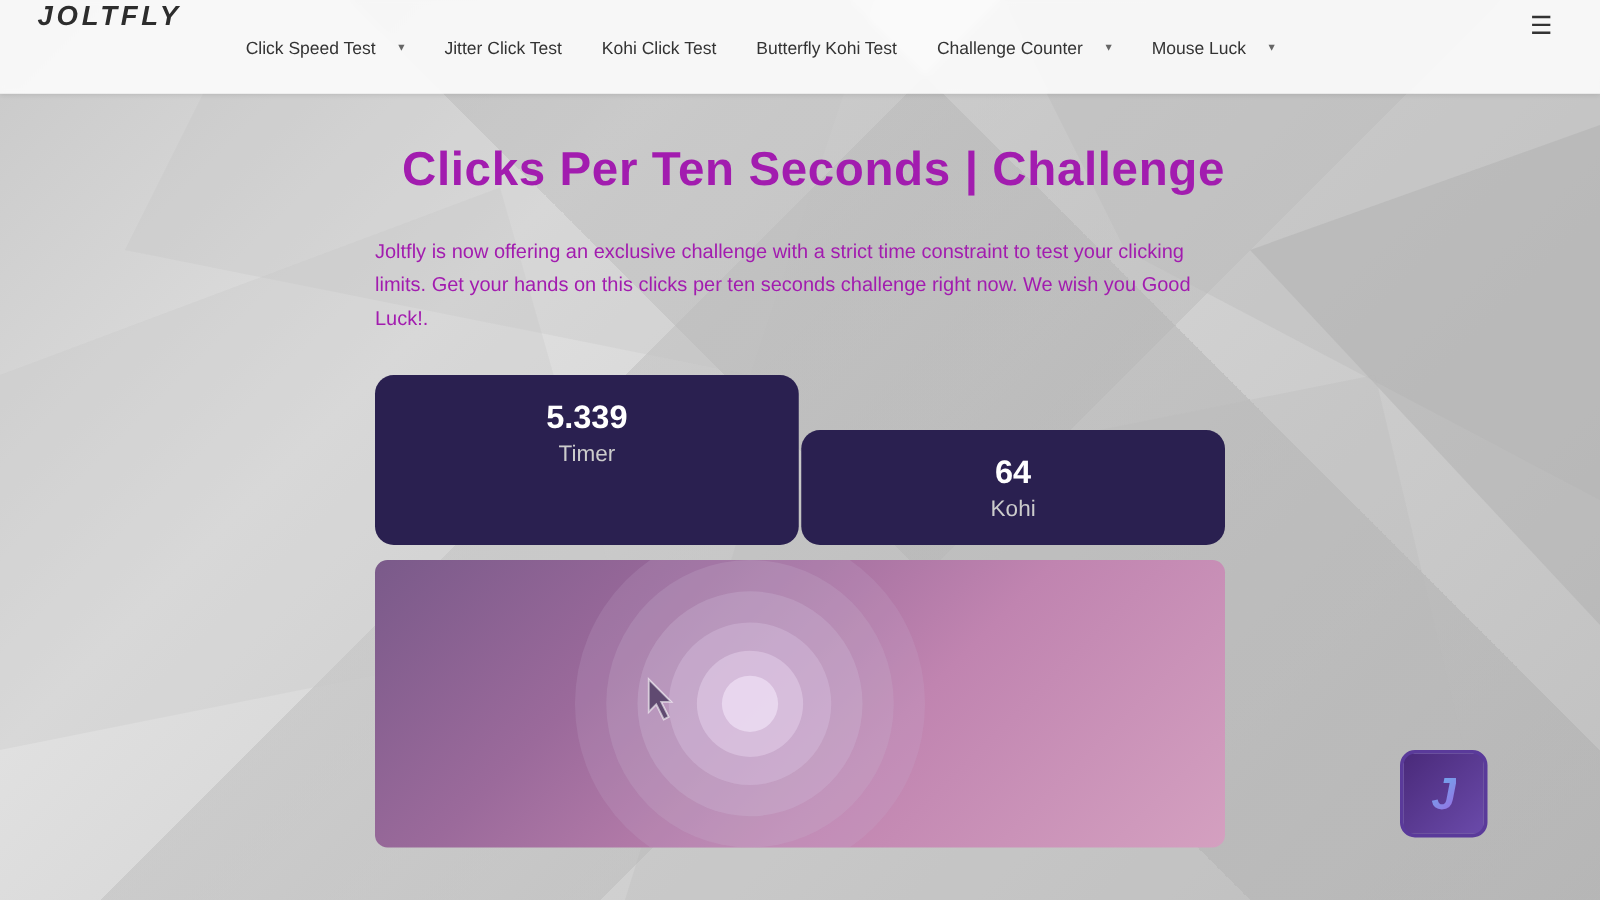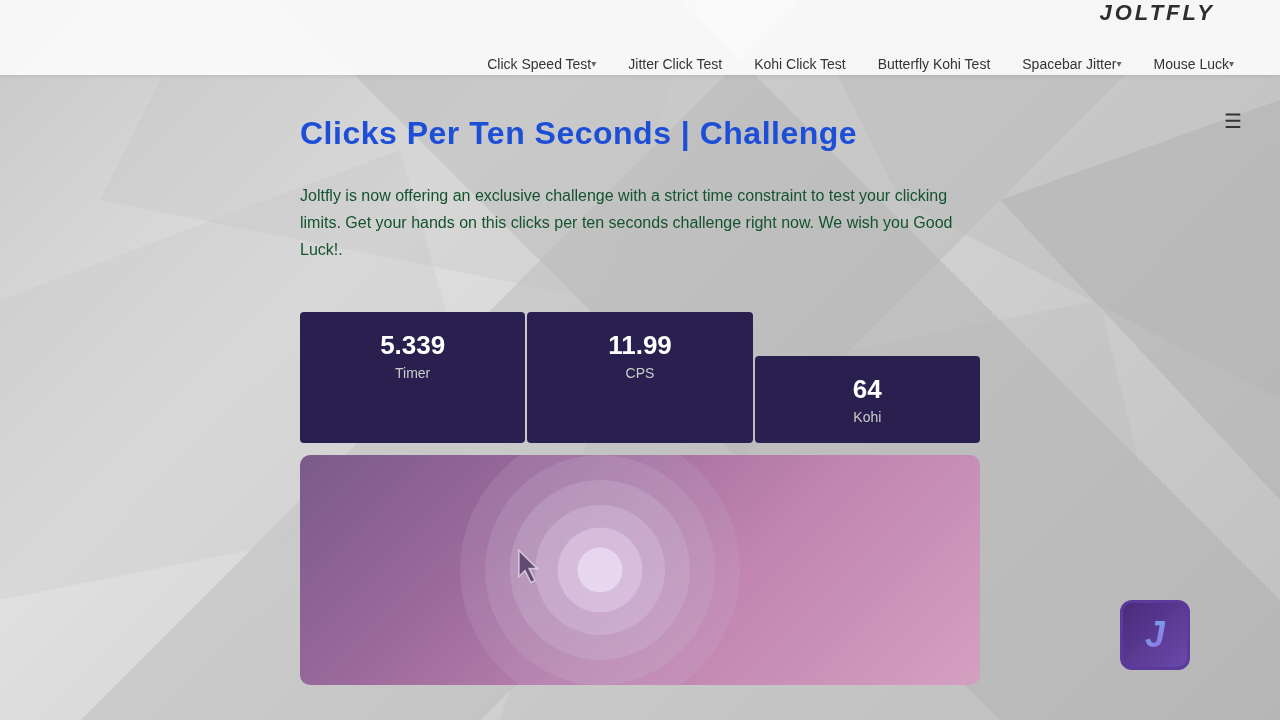--- a/index.html
+++ b/index.html
@@ -24,27 +24,26 @@
         linear-gradient(135deg, transparent 40%, rgba(180,180,180,0.4) 40%, rgba(180,180,180,0.4) 60%, transparent 60%),
         linear-gradient(225deg, transparent 30%, rgba(160,160,160,0.3) 30%, rgba(160,160,160,0.3) 50%, transparent 50%);
       pointer-events: none;
       z-index: 0;
     }
 
     nav {
       position: relative;
       z-index: 10;
       display: flex;
-      align-items: flex-end;
+      align-items: flex-start;
       padding: 0 30px;
       height: 75px;
       background: rgba(255,255,255,0.85);
       backdrop-filter: blur(2px);
       box-shadow: 0 1px 4px rgba(0,0,0,0.1);
-      flex-direction: column;
     }
 
     .logo {
       font-size: 22px;
       font-weight: 900;
       letter-spacing: 3px;
       color: #2d2d2d;
       font-style: italic;
       margin-right: 35px;
       text-transform: uppercase;
@@ -59,21 +58,21 @@
 
     .nav-item {
       display: flex;
       align-items: center;
       padding: 0 16px;
       height: 75px;
       font-size: 14px;
       color: #333;
       cursor: pointer;
       white-space: nowrap;
-      gap: 0;
+      gap: 18px;
       transition: background 0.2s;
     }
 
     .nav-item .chevron {
       font-size: 10px;
       color: #666;
     }
 
     .nav-hamburger {
       margin-left: auto;
@@ -85,65 +84,65 @@
 
     .main-content {
       position: relative;
       z-index: 5;
       max-width: 720px;
       margin: 0 auto;
       padding: 40px 20px 0;
     }
 
     .page-title {
-      font-size: 32px;
+      font-size: 38px;
       font-weight: 600;
-      color: #1d4ed8;
-      text-align: left;
+      color: #a21caf;
+      text-align: right;
       margin-bottom: 30px;
       letter-spacing: 0.5px;
     }
 
     .page-description {
       font-size: 16px;
-      color: #14532d;
+      color: #a21caf;
       line-height: 1.7;
-      margin-bottom: 48px;
+      margin-bottom: 30px;
     }
 
     .stats-row {
       display: flex;
       gap: 0;
       margin-bottom: 12px;
     }
 
     .stat-box {
       flex: 1;
       background: #2a2050;
       color: white;
       text-align: center;
       padding: 18px 2px;
       margin-right: 2px;
-      border-radius: 4px;
+      border-radius: 15px;
     }
 
     .stat-box:last-child {
       margin-right: 0;
       margin-top: 44px;
     }
 
     .stat-value {
       font-size: 26px;
       font-weight: 700;
       display: block;
       margin-bottom: 4px;
     }
 
     .stat-label {
-      font-size: 14px;
+      font-size: 18px;
       color: #ccc;
       display: block;
     }
 
     .click-area {
       width: 100%;
       height: 230px;
       border-radius: 10px;
       overflow: hidden;
       position: relative;
@@ -239,45 +238,41 @@
     <div class="nav-item">
       <span>Jitter Click Test</span>
     </div>
     <div class="nav-item">
       <span>Kohi Click Test</span>
     </div>
     <div class="nav-item">
       <span>Butterfly Kohi Test</span>
     </div>
     <div class="nav-item">
-      <span>Spacebar Jitter</span>
+      <span>Challenge Counter</span>
       <span class="chevron">▾</span>
     </div>
     <div class="nav-item">
       <span>Mouse Luck</span>
       <span class="chevron">▾</span>
     </div>
   </div>
 
   <div class="nav-hamburger">☰</div>
 </nav>
 
 <div class="main-content">
   <h1 class="page-title">Clicks Per Ten Seconds | Challenge</h1>
 
   <p class="page-description">Joltfly is now offering an exclusive challenge with a strict time constraint to test your clicking limits. Get your hands on this clicks per ten seconds challenge right now. We wish you Good Luck!.</p>
 
   <div class="stats-row">
     <div class="stat-box">
       <span class="stat-value">5.339</span>
       <span class="stat-label">Timer</span>
-    </div>
-    <div class="stat-box">
-      <span class="stat-value">11.99</span>
-      <span class="stat-label">CPS</span>
     </div>
     <div class="stat-box">
       <span class="stat-value">64</span>
       <span class="stat-label">Kohi</span>
     </div>
   </div>
 
   <div class="click-area">
 
     <div class="concentric-circles">

